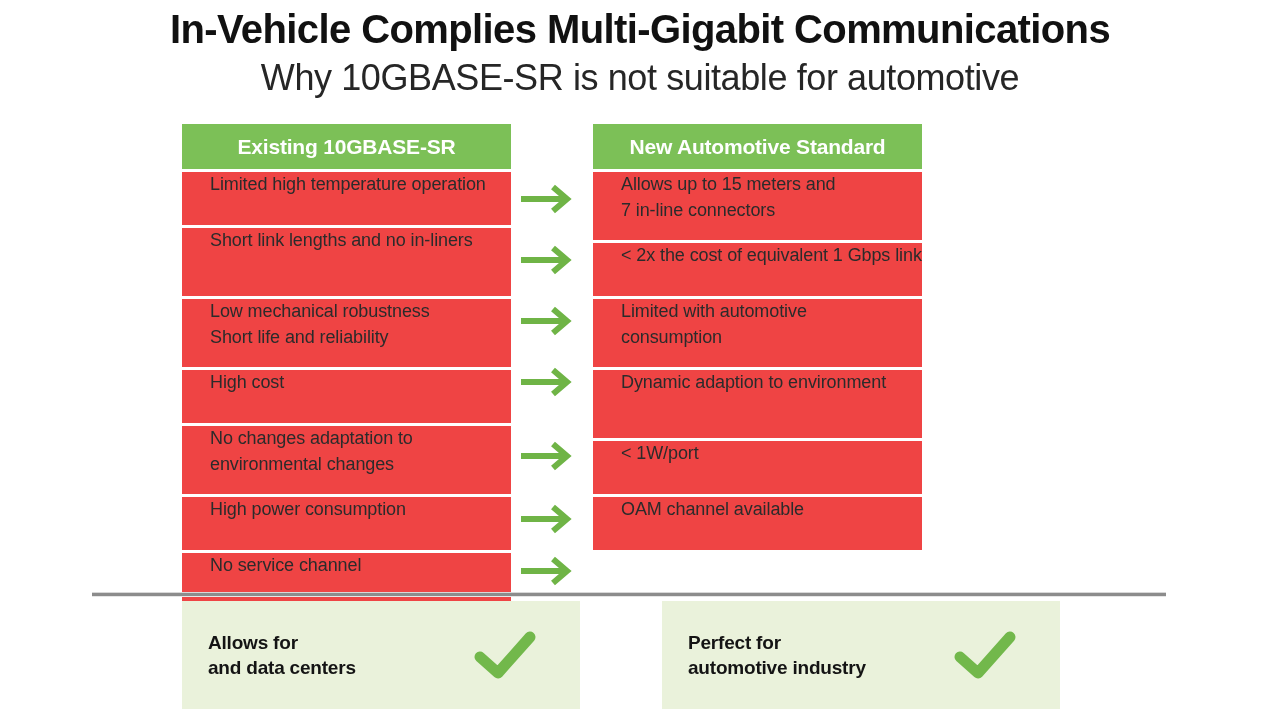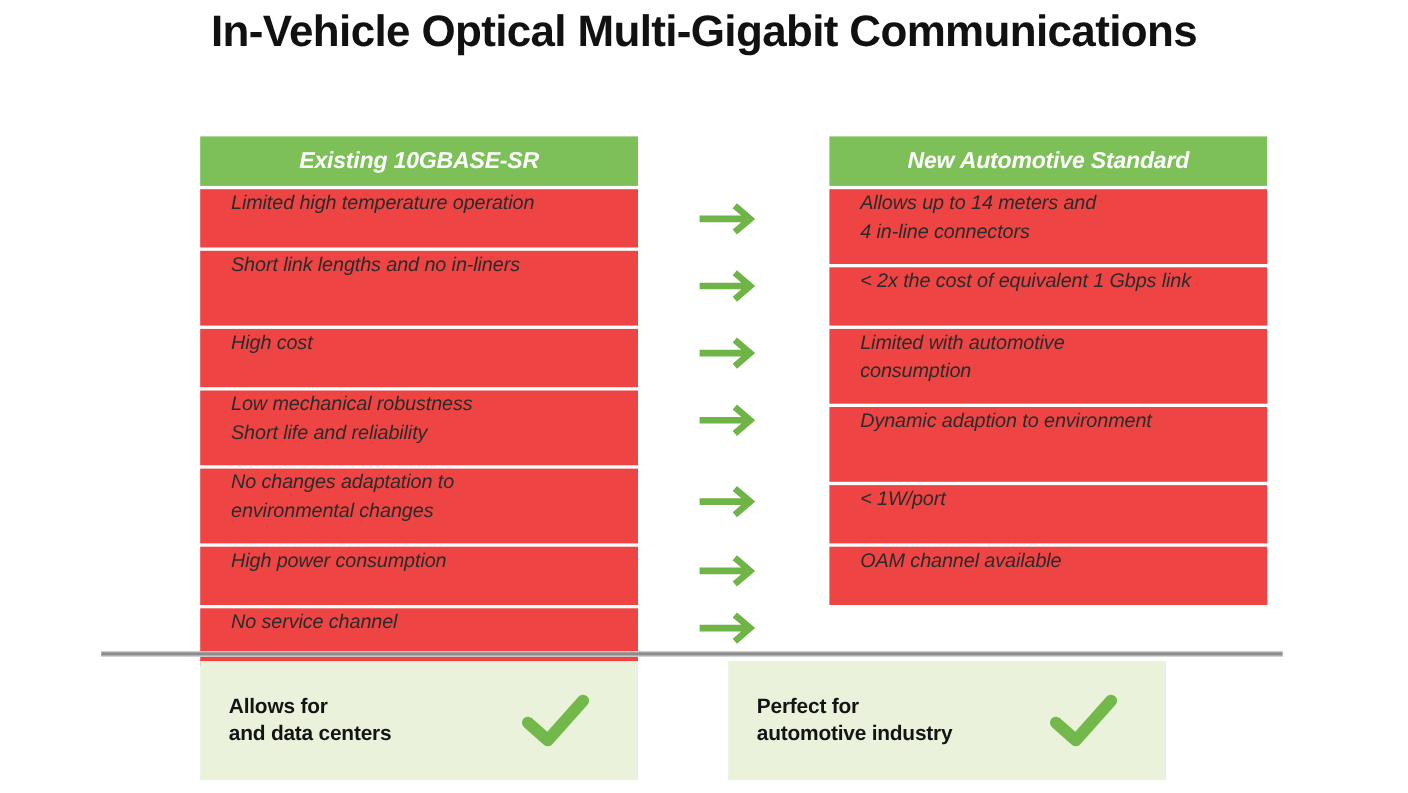--- a/index.html
+++ b/index.html
@@ -45,24 +45,23 @@
     line-height: 1.2;
     margin-top: 4px;
     white-space: nowrap;
   }
 
   
   .compare {
     position: absolute;
     left: 182px;
     top: 124px;
-    width: 970px;
+    width: 740px;
     display: flex;
     justify-content: space-between;
-    font-style: italic;
   }
   .col {
     width: 398px;
   }
   .col-mid {
     width: 82px;
     position: relative;
   }
 
   .col-header {
@@ -153,47 +152,48 @@
     height: 50px;
     flex: 0 0 auto;
   }
 </style>
 </head>
 <body>
 
 <div class="slide">
 
   <div class="title-block">
-    <div class="main-title">In-Vehicle Optical Multi-Gigabit Communications</div>
+    <div class="main-title">In-Vehicle Complies Multi-Gigabit Communications</div>
+    <div class="sub-title">Why 10GBASE-SR is not suitable for automotive</div>
   </div>
 
   <div class="compare">
 
     <div class="col">
       <div class="col-header">Existing 10GBASE-SR</div>
       <div class="rows">
         <div class="row h1">
           <div>
             <span class="l1">Limited high temperature operation</span>
           </div>
         </div>
         <div class="row h2">
           <div>
             <span class="l1">Short link lengths and no in-liners</span>
           </div>
         </div>
-        <div class="row h1">
-          <div>
-            <span class="l1">High cost</span>
-          </div>
-        </div>
         <div class="row h2">
           <div>
             <span class="l1">Low mechanical robustness</span>
             <span class="l2">Short life and reliability</span>
+          </div>
+        </div>
+        <div class="row h1">
+          <div>
+            <span class="l1">High cost</span>
           </div>
         </div>
         <div class="row h2">
           <div>
             <span class="l1">No changes adaptation to</span>
             <span class="l2">environmental changes</span>
           </div>
         </div>
         <div class="row h1">
           <div>
@@ -232,22 +232,22 @@
             <path d="M2 17 H46 M34 5 L48 17 L34 29" fill="none" stroke="#6FB446" stroke-width="6" stroke-linecap="butt" stroke-linejoin="miter"></path>
           </svg>
       </div>
     </div>
 
     <div class="col">
       <div class="col-header">New Automotive Standard</div>
       <div class="rows">
         <div class="row h2">
           <div>
-            <span class="l1">Allows up to 14 meters and</span>
-            <span class="l2">4 in-line connectors</span>
+            <span class="l1">Allows up to 15 meters and</span>
+            <span class="l2">7 in-line connectors</span>
           </div>
         </div>
         <div class="row h1">
           <div>
             <span class="l1">&lt; 2x the cost of equivalent 1 Gbps link</span>
           </div>
         </div>
         <div class="row h2">
           <div>
             <span class="l1">Limited with automotive</span>

